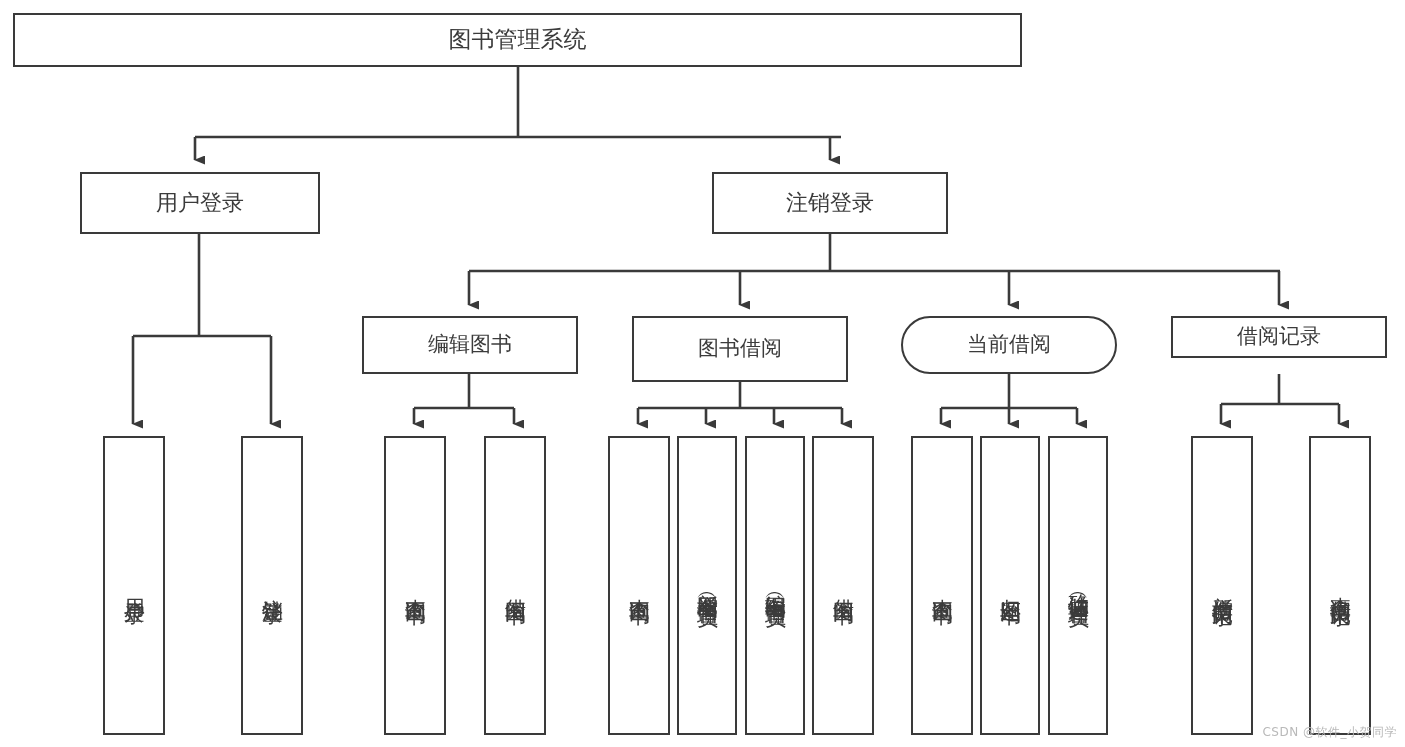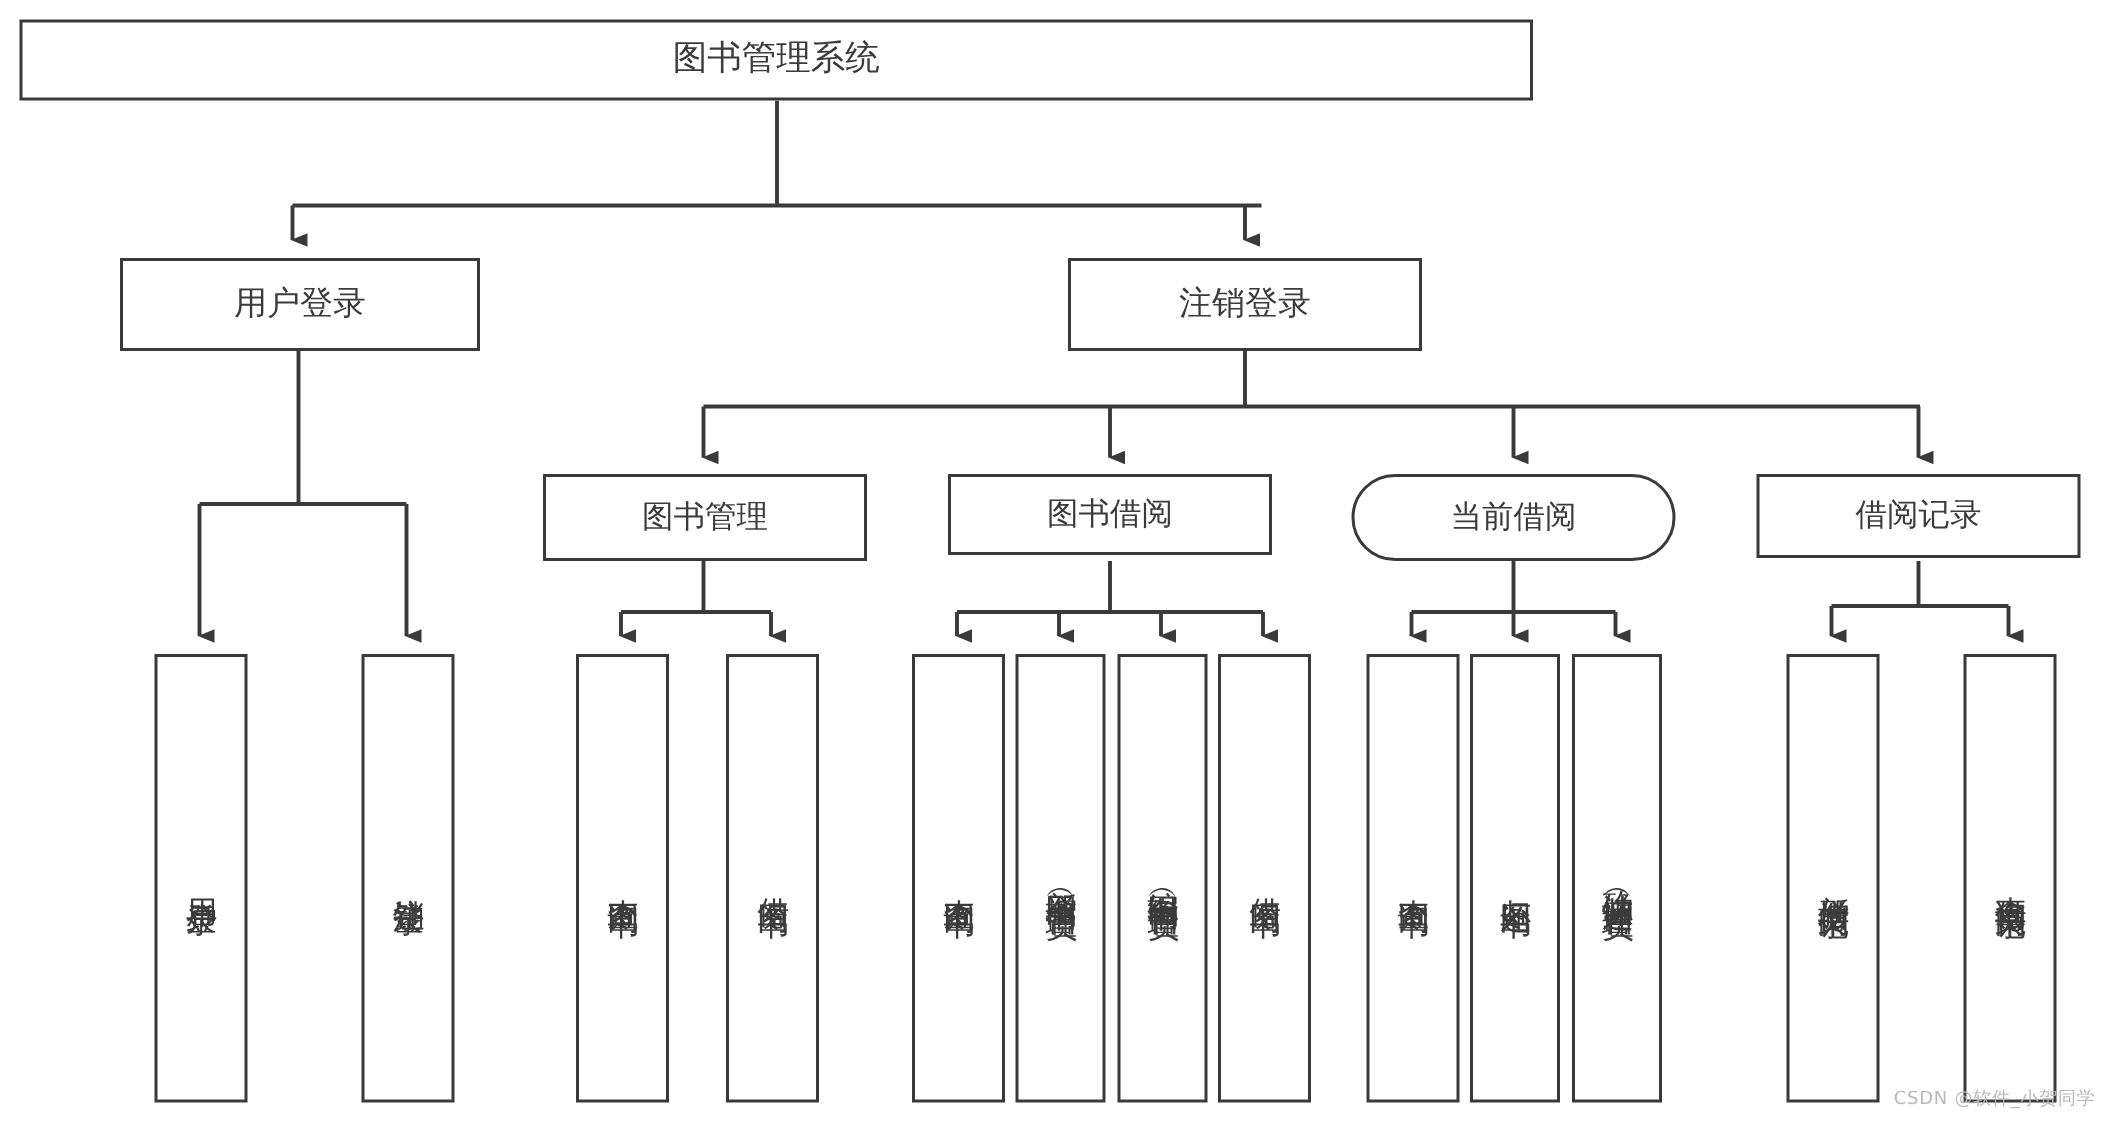--- a/index.html
+++ b/index.html
@@ -136,32 +136,32 @@
 
   <div class="node node-l1" style="left:80px; top:172px; width:240px; height:62px;">
     <span class="node-label">用户登录</span>
   </div>
 
   <div class="node node-l1" style="left:712px; top:172px; width:236px; height:62px;">
     <span class="node-label">注销登录</span>
   </div>
 
   <div class="node node-l2" style="left:362px; top:316px; width:216px; height:58px;">
-    <span class="node-label">图书管理</span>
-  </div>
-
-  <div class="node node-l2" style="left:632px; top:316px; width:216px; height:54px;">
+    <span class="node-label">编辑图书</span>
+  </div>
+
+  <div class="node node-l2" style="left:632px; top:316px; width:216px; height:66px;">
     <span class="node-label">图书借阅</span>
   </div>
 
   <div class="node node-l2" style="left:901px; top:316px; width:216px; height:58px;border-radius:29px;">
     <span class="node-label">当前借阅</span>
   </div>
 
-  <div class="node node-l2" style="left:1171px; top:316px; width:216px; height:56px;">
+  <div class="node node-l2" style="left:1171px; top:316px; width:216px; height:42px;">
     <span class="node-label">借阅记录</span>
   </div>
 
   <div class="node node-leaf" style="left:103px; top:436px; width:62px; height:299px;">
     <span class="node-label">用户登录</span>
   </div>
 
   <div class="node node-leaf" style="left:241px; top:436px; width:62px; height:299px;">
     <span class="node-label">注销登录</span>
   </div>

